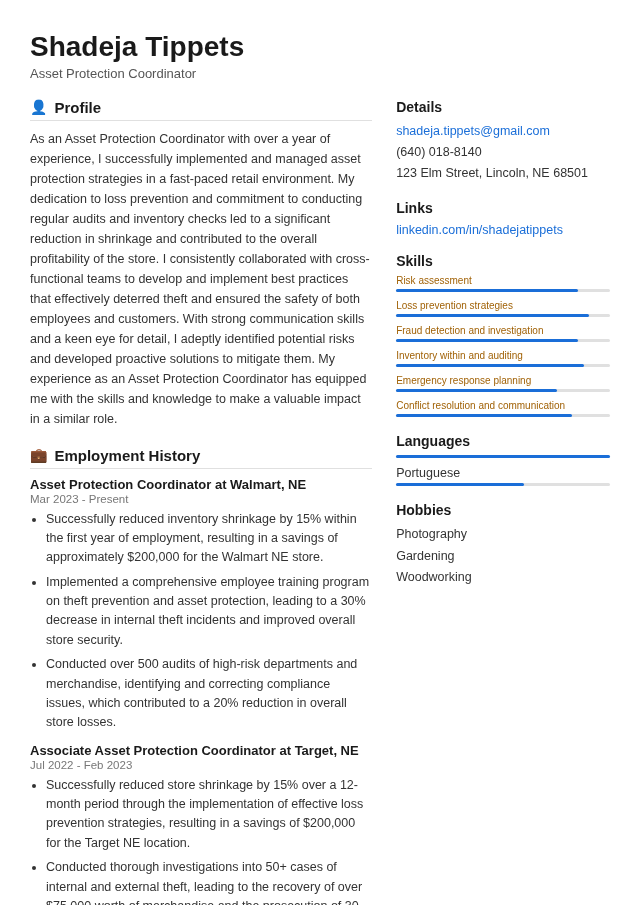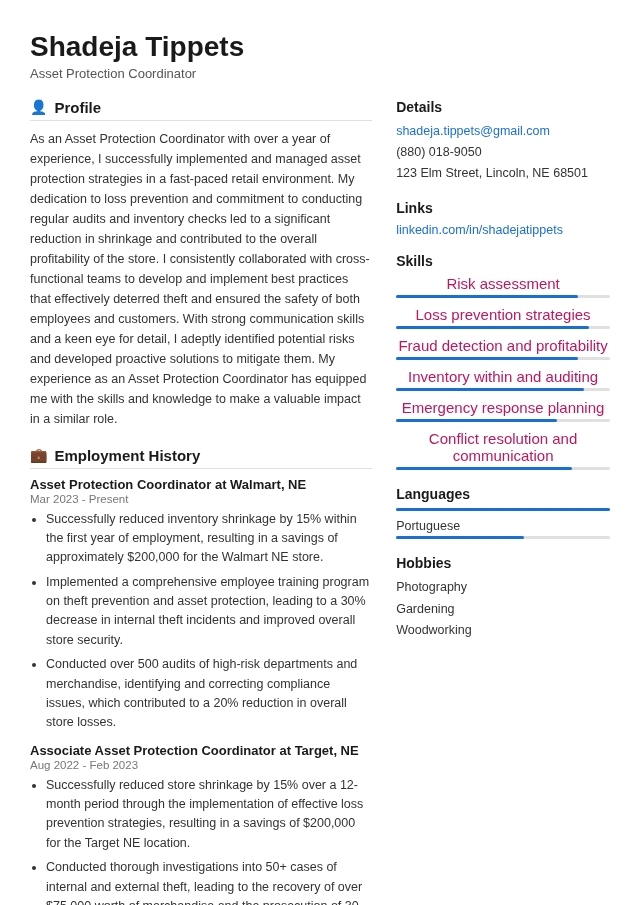--- a/index.html
+++ b/index.html
@@ -102,24 +102,23 @@
     }
     .detail-link {
       color: #1a6ed8;
       font-size: 12.5px;
       text-decoration: none;
     }
     .skill-item {
       margin-bottom: 8px;
     }
     .skill-name {
-      font-size: 15px;
-      color: #be185d;
+      font-size: 10px;
+      color: #a16207;
       margin-bottom: 3px;
-      text-align: center;
     }
     .skill-bar-bg {
       height: 3px;
       background: #e0e0e0;
       border-radius: 2px;
       width: 100%;
     }
     .skill-bar-fill {
       height: 3px;
       background: #1a6ed8;
@@ -183,38 +182,38 @@
           <div class="job-date">Mar 2023 - Present</div>
           <ul class="job-bullets">
             <li>Successfully reduced inventory shrinkage by 15% within the first year of employment, resulting in a savings of approximately $200,000 for the Walmart NE store.</li>
             <li>Implemented a comprehensive employee training program on theft prevention and asset protection, leading to a 30% decrease in internal theft incidents and improved overall store security.</li>
             <li>Conducted over 500 audits of high-risk departments and merchandise, identifying and correcting compliance issues, which contributed to a 20% reduction in overall store losses.</li>
           </ul>
         </div>
 
         <div>
           <div class="job-title">Associate Asset Protection Coordinator at Target, NE</div>
-          <div class="job-date">Aug 2022 - Feb 2023</div>
+          <div class="job-date">Jul 2022 - Feb 2023</div>
           <ul class="job-bullets">
             <li>Successfully reduced store shrinkage by 15% over a 12-month period through the implementation of effective loss prevention strategies, resulting in a savings of $200,000 for the Target NE location.</li>
             <li>Conducted thorough investigations into 50+ cases of internal and external theft, leading to the recovery of over $75,000 worth of merchandise and the prosecution of 30 individuals.</li>
 
           </ul>
         </div>
       </div>
 
     </div>
 
     <div class="right-col">
 
       <div class="details-section">
         <h3>Details</h3>
         <div class="detail-text">
           <a class="detail-link" href="#">shadeja.tippets@gmail.com</a><br>
-          <span>(880) 018-9050</span><br>
+          <span>(640) 018-8140</span><br>
           <span>123 Elm Street, Lincoln, NE 68501</span>
         </div>
       </div>
 
       <div class="details-section">
         <h3>Links</h3>
         <a class="detail-link" href="#">linkedin.com/in/shadejatippets</a>
       </div>
 
       <div class="details-section">
@@ -226,21 +225,21 @@
         <div class="skill-bar-fill" style="width:85%"></div>
       </div>
     </div>
             <div class="skill-item">
       <div class="skill-name">Loss prevention strategies</div>
       <div class="skill-bar-bg">
         <div class="skill-bar-fill" style="width:90%"></div>
       </div>
     </div>
             <div class="skill-item">
-      <div class="skill-name">Fraud detection and profitability</div>
+      <div class="skill-name">Fraud detection and investigation</div>
       <div class="skill-bar-bg">
         <div class="skill-bar-fill" style="width:85%"></div>
       </div>
     </div>
             <div class="skill-item">
       <div class="skill-name">Inventory within and auditing</div>
       <div class="skill-bar-bg">
         <div class="skill-bar-fill" style="width:88%"></div>
       </div>
     </div>

